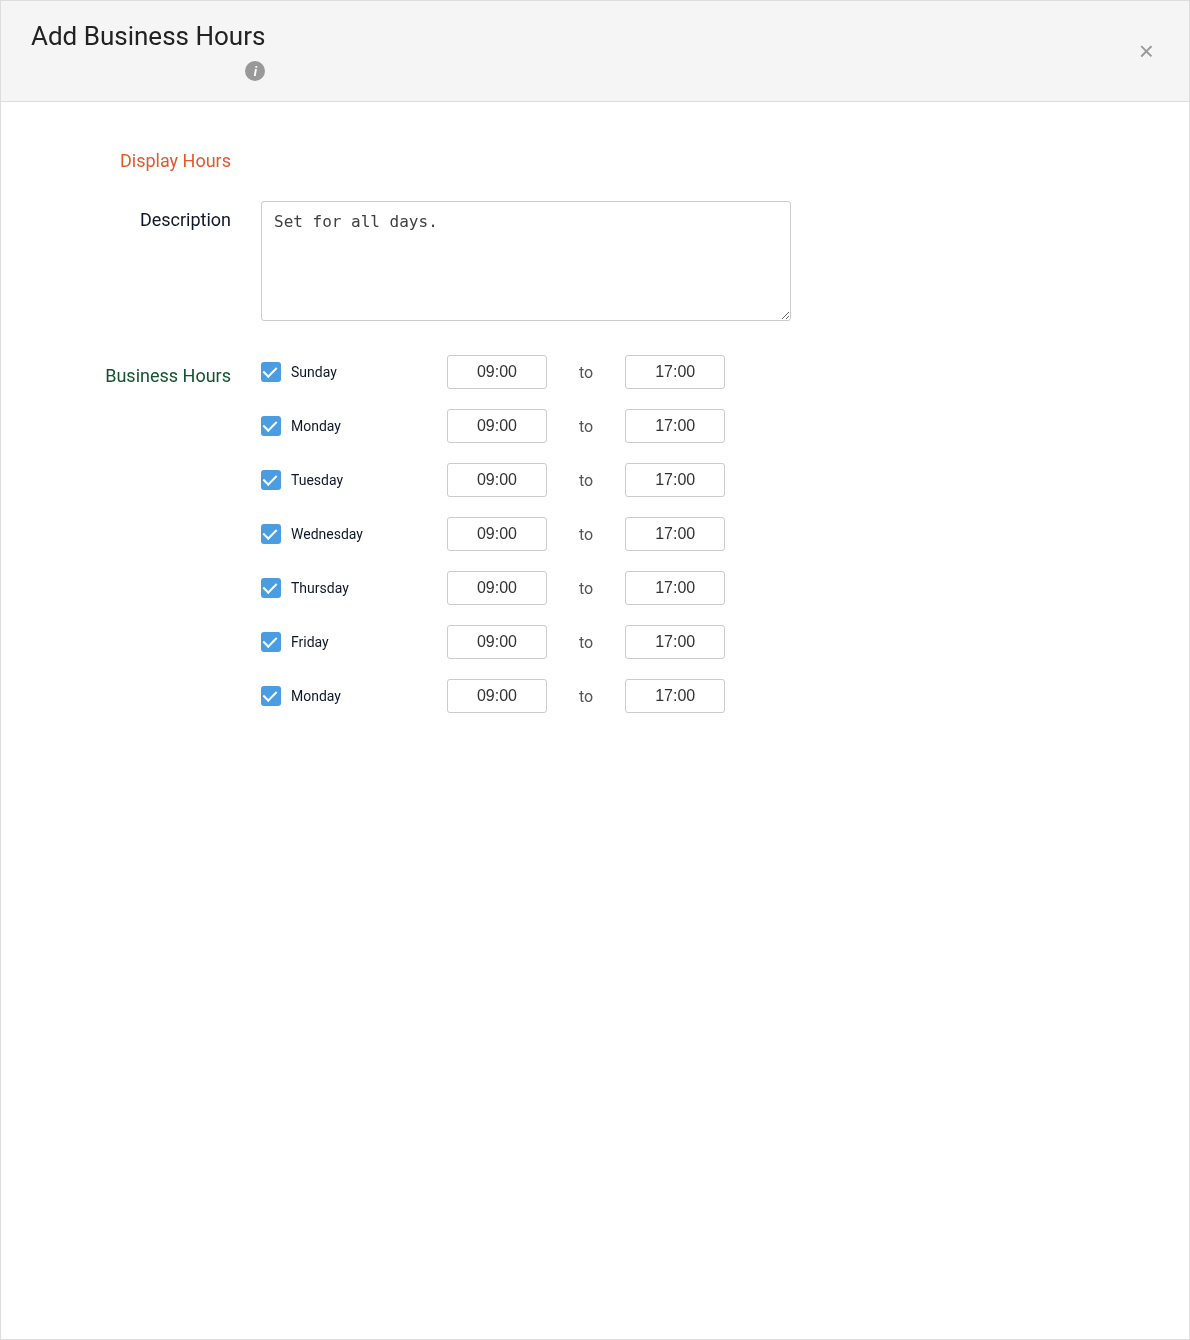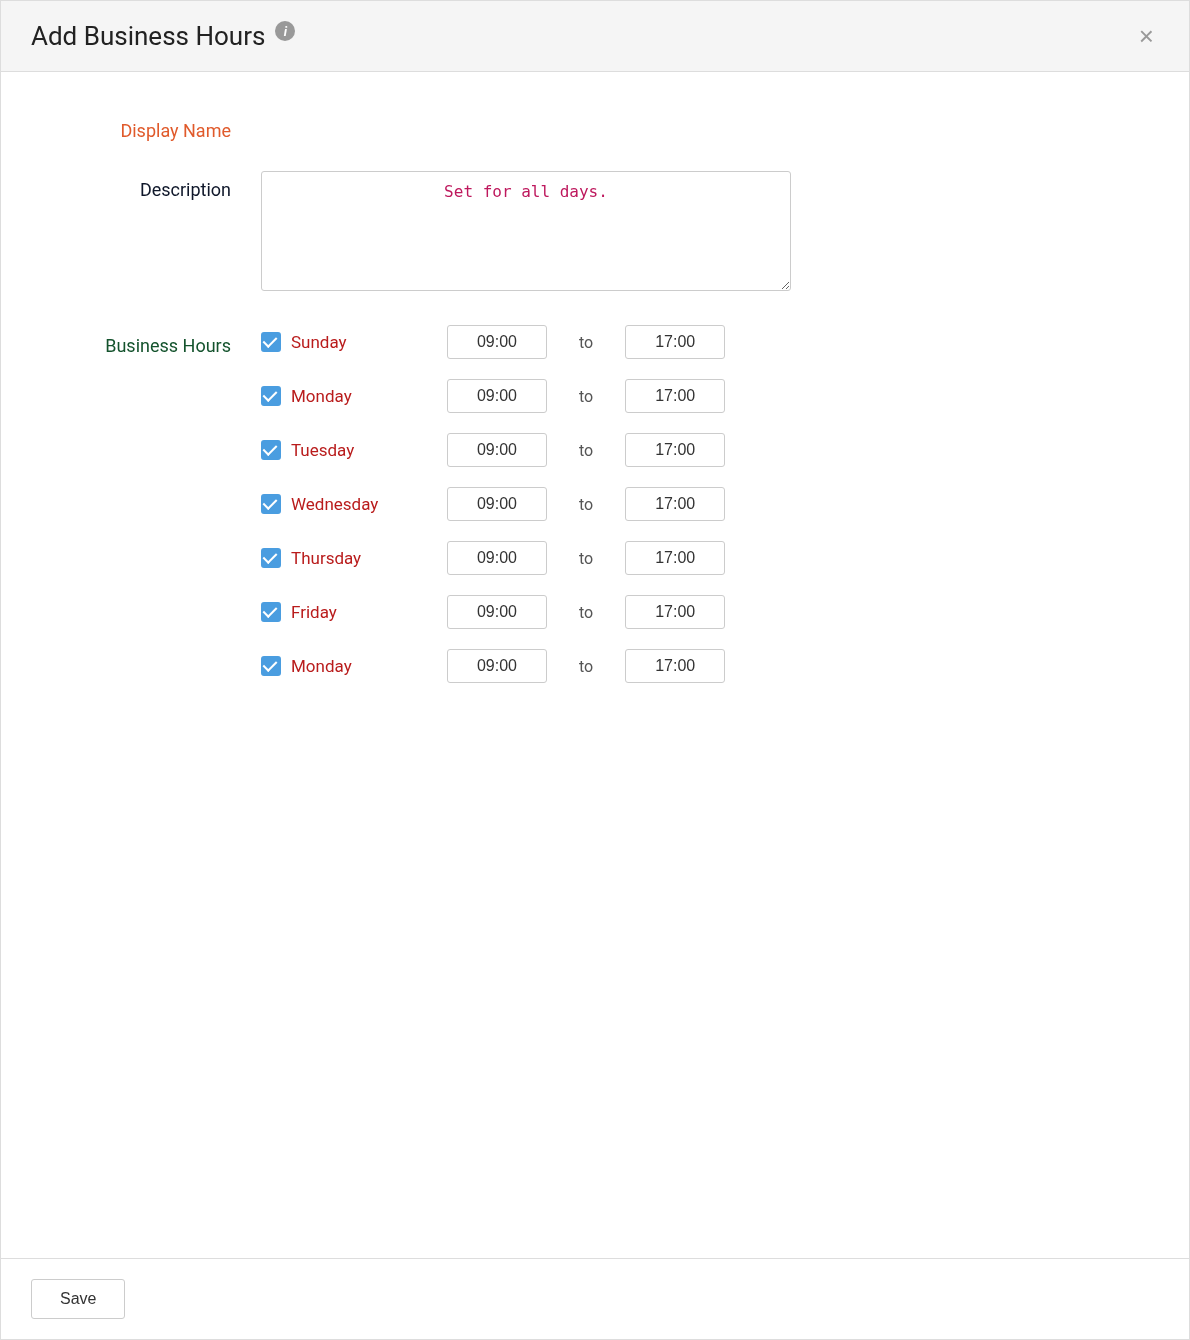--- a/index.html
+++ b/index.html
@@ -30,22 +30,23 @@
       background: #f5f5f5;
       padding: 20px 30px;
       display: flex;
       align-items: center;
       justify-content: space-between;
       border-bottom: 1px solid #ddd;
     }
 
     .modal-title-area {
       display: flex;
-      align-items: flex-start;
+      align-items: flex-end;
       gap: 10px;
+      flex-direction: column;
     }
 
     .modal-title {
       font-size: 26px;
       font-weight: 400;
       color: #222;
     }
 
     .info-icon {
       width: 20px;
@@ -112,24 +113,23 @@
       color: #333;
     }
 
     .textarea-input {
       width: 100%;
       padding: 10px 12px;
       font-size: 16px;
       border: 1px solid #ccc;
       border-radius: 3px;
       outline: none;
-      color: #be185d;
+      color: #404040;
       resize: vertical;
       height: 120px;
-      text-align: center;
     }
 
     .business-hours-section {
       display: flex;
       align-items: flex-start;
     }
 
     .business-hours-label {
       width: 200px;
       min-width: 200px;
@@ -180,22 +180,22 @@
       top: 0px;
       width: 6px;
       height: 11px;
       border: 2px solid #fff;
       border-top: none;
       border-left: none;
       transform: rotate(45deg);
     }
 
     .day-label {
-      font-size: 17px;
-      color: #b91c1c;
+      font-size: 14px;
+      color: #0f172a;
       width: 110px;
     }
 
     .time-input {
       width: 100px;
       padding: 7px 10px;
       font-size: 16px;
       border: 1px solid #ccc;
       border-radius: 3px;
       outline: none;
@@ -234,21 +234,21 @@
     <div class="modal-title-area">
       <span class="modal-title">Add Business Hours</span>
       <div class="info-icon">i</div>
     </div>
     <button class="close-btn">×</button>
   </div>
 
   <div class="modal-body">
 
     <div class="form-row">
-      <label class="form-label required">Display Name</label>
+      <label class="form-label required">Display Hours</label>
     </div>
 
     <div class="form-row">
       <label class="form-label">Description</label>
       <div class="form-input">
         <textarea class="textarea-input" style="">Set for all days.</textarea>
       </div>
     </div>
 
     <div class="business-hours-section">
@@ -323,17 +323,14 @@
           <input type="text" class="time-input" value="09:00" style="">
           <span class="to-label">to</span>
           <input type="text" class="time-input" value="17:00" style="">
         </div>
 
       </div>
     </div>
 
   </div>
 
-  <div class="modal-footer">
-    <button class="save-btn">Save</button>
-  </div>
 
 </div>
 
 </body></html>

